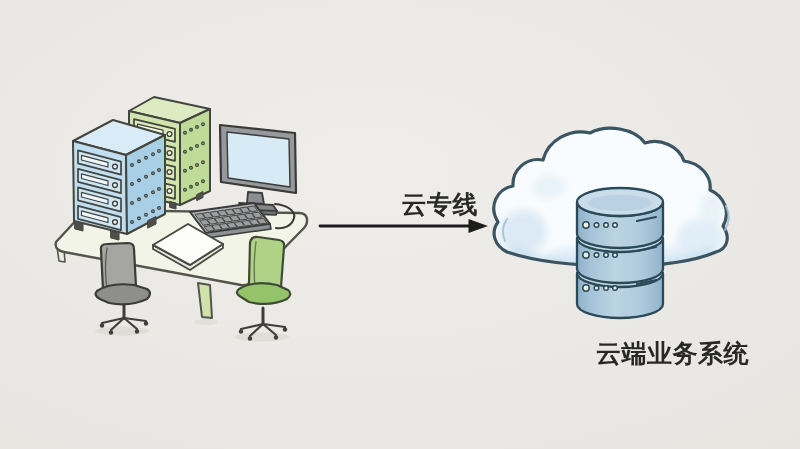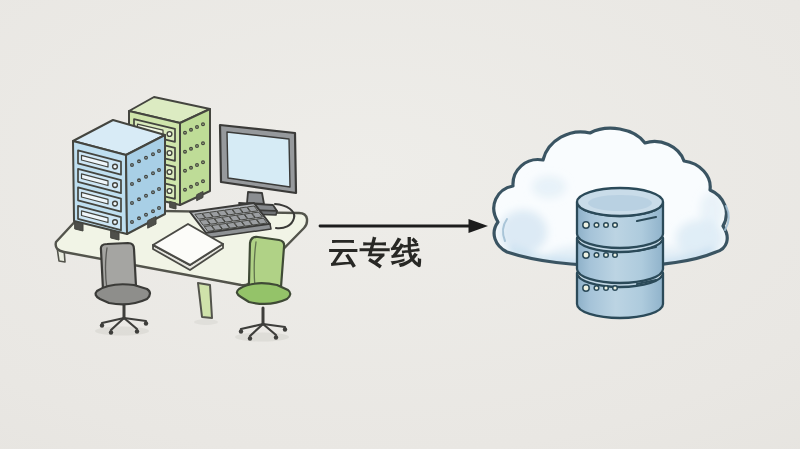--- a/index.html
+++ b/index.html
@@ -7,27 +7,26 @@
     position:relative;
     width:800px;height:449px;
     overflow:hidden;
     background:
       radial-gradient(120% 115% at 46% 38%, #eeede9 0%, #e9e7e3 55%, #e2e0db 100%);
     font-family:"Liberation Sans","DejaVu Sans",sans-serif;
   }
   .stage svg{position:absolute;left:0;top:0;}
   .node-label{
     position:absolute;
-    font-size:31px;
+    font-size:25px;
     font-weight:700;
     color:#282825;
-    text-align:left;
+    text-align:right;
     letter-spacing:.5px;
     white-space:nowrap;
-    margin-top:44px;
   }
   #label-local{left:54px;top:337px;width:250px;}
   #label-cloud{left:499px;top:337px;width:250px;}
   #label-line{left:328px;top:188px;width:150px;font-weight:600;}
 </style>
 </head>
 <body>
 
 <div class="stage">
 
@@ -271,14 +270,15 @@
             <circle cx="596.5" cy="288" r="2.3" fill="#edf2e2" stroke="#2b4a59" stroke-width="1.5"></circle>
             <circle cx="606" cy="288" r="2.3" fill="#edf2e2" stroke="#2b4a59" stroke-width="1.5"></circle>
             <circle cx="615" cy="288" r="2.3" fill="#edf2e2" stroke="#2b4a59" stroke-width="1.5"></circle>
             <path d="M637 284L656 280" stroke="#2b4a59" stroke-width="2.2" stroke-linecap="round" fill="none"></path>
           </g>
     </g>
   </g>
 </svg>
 
 <div class="node-label" id="label-line">云专线</div>
+<div class="node-label" id="label-cloud">云端业务系统</div>
 
 </div>
 
 </body></html>

